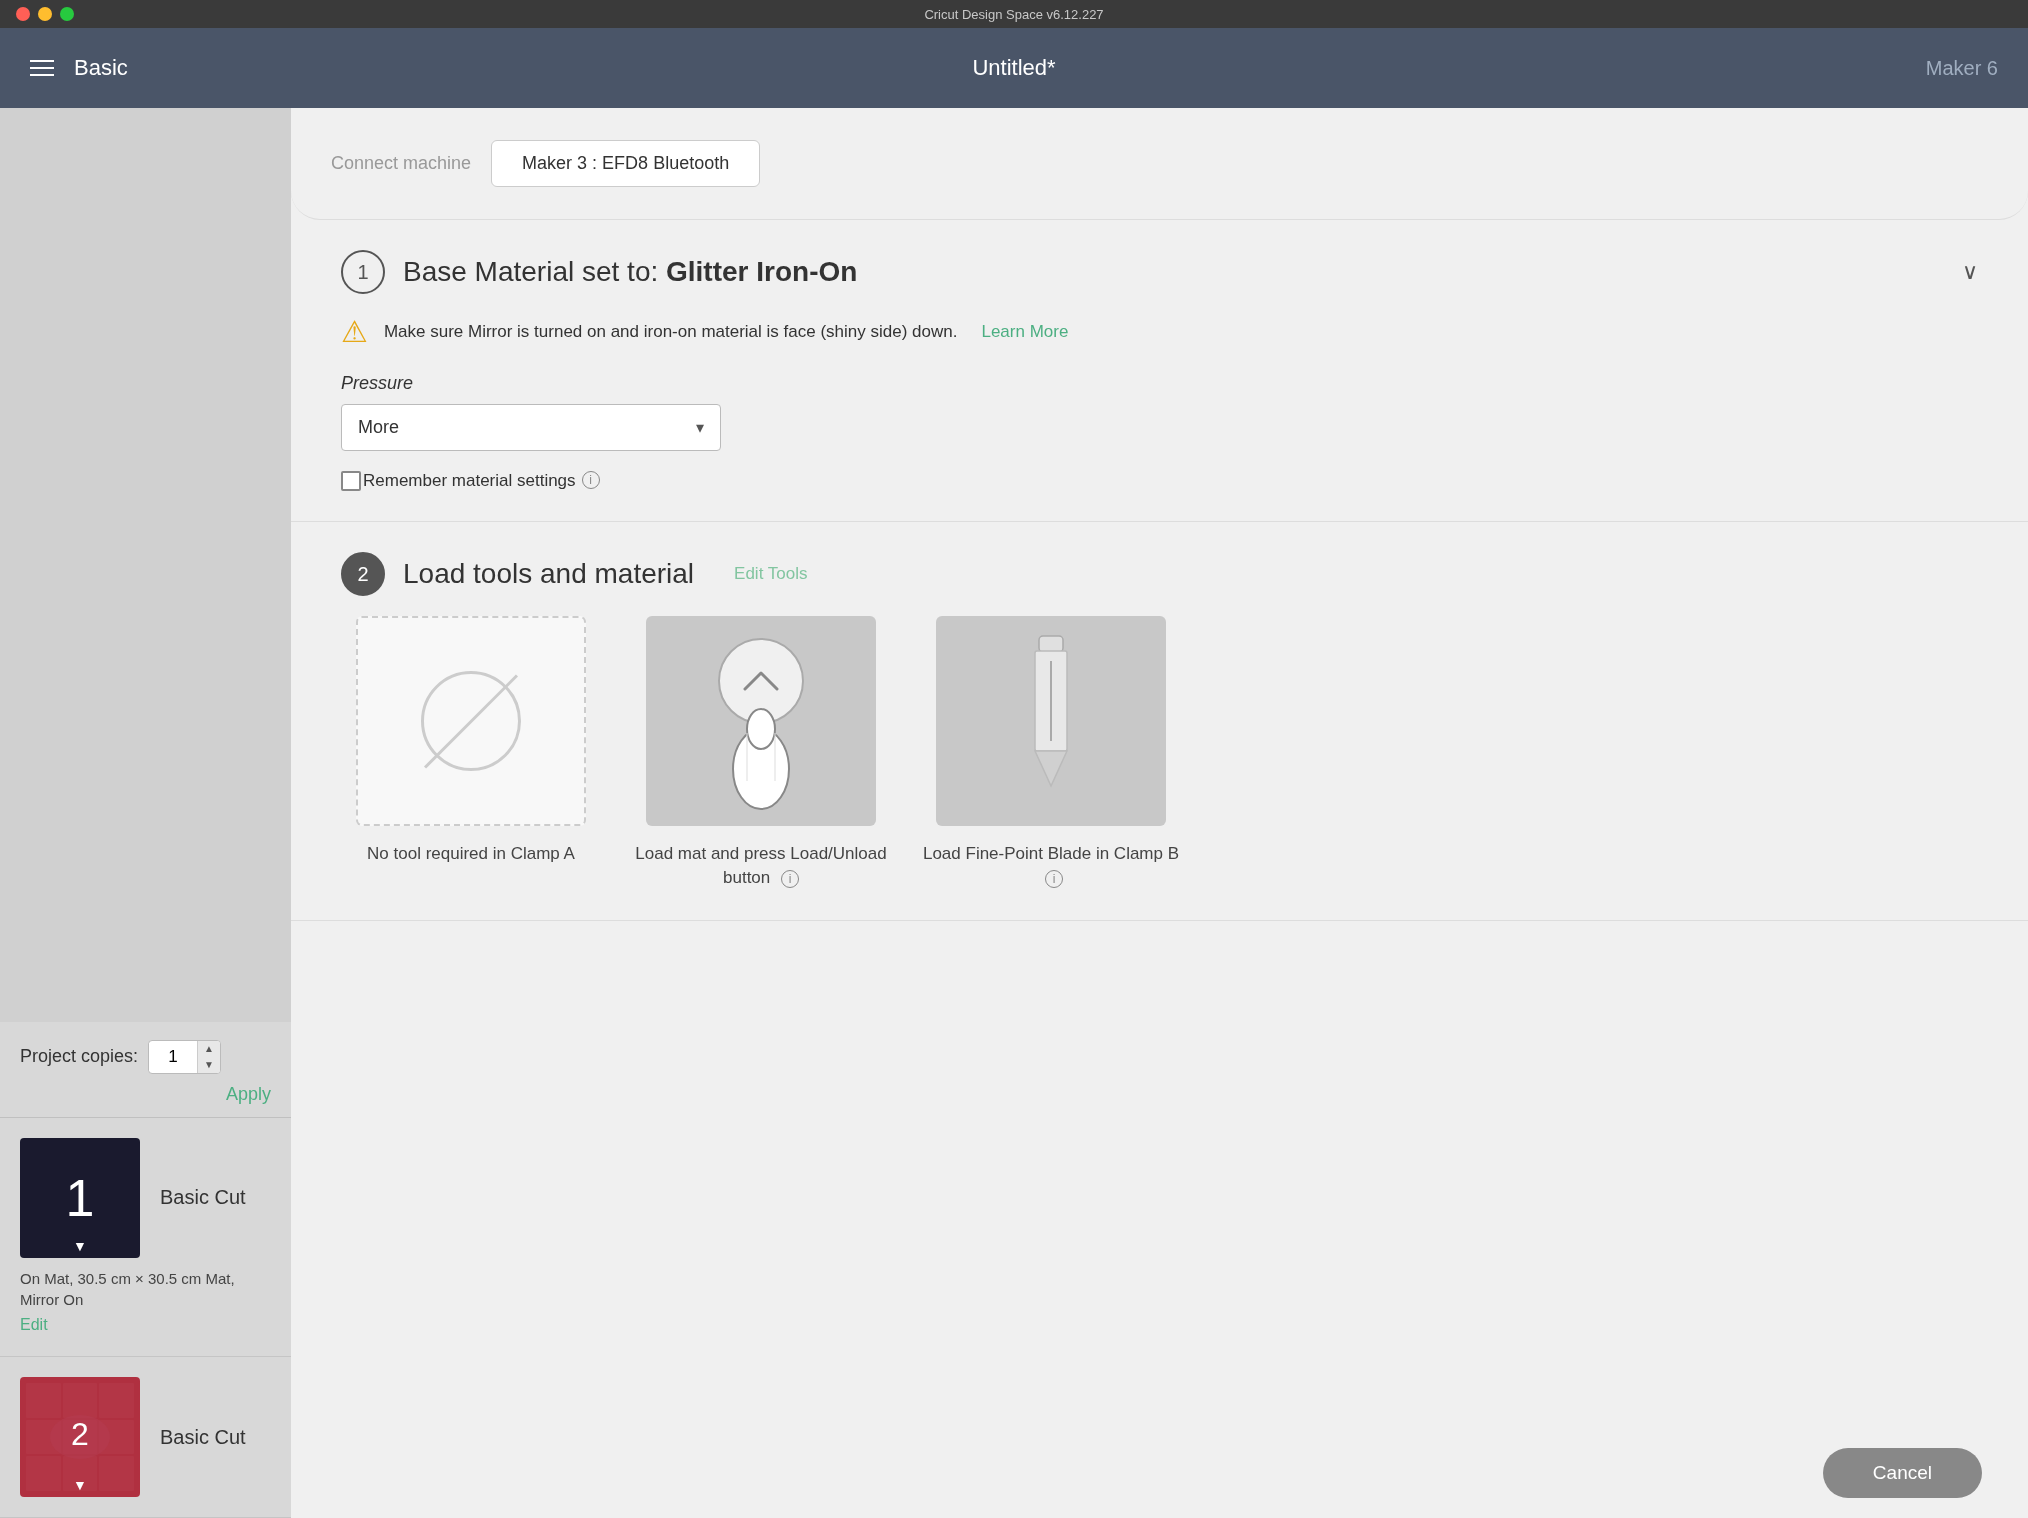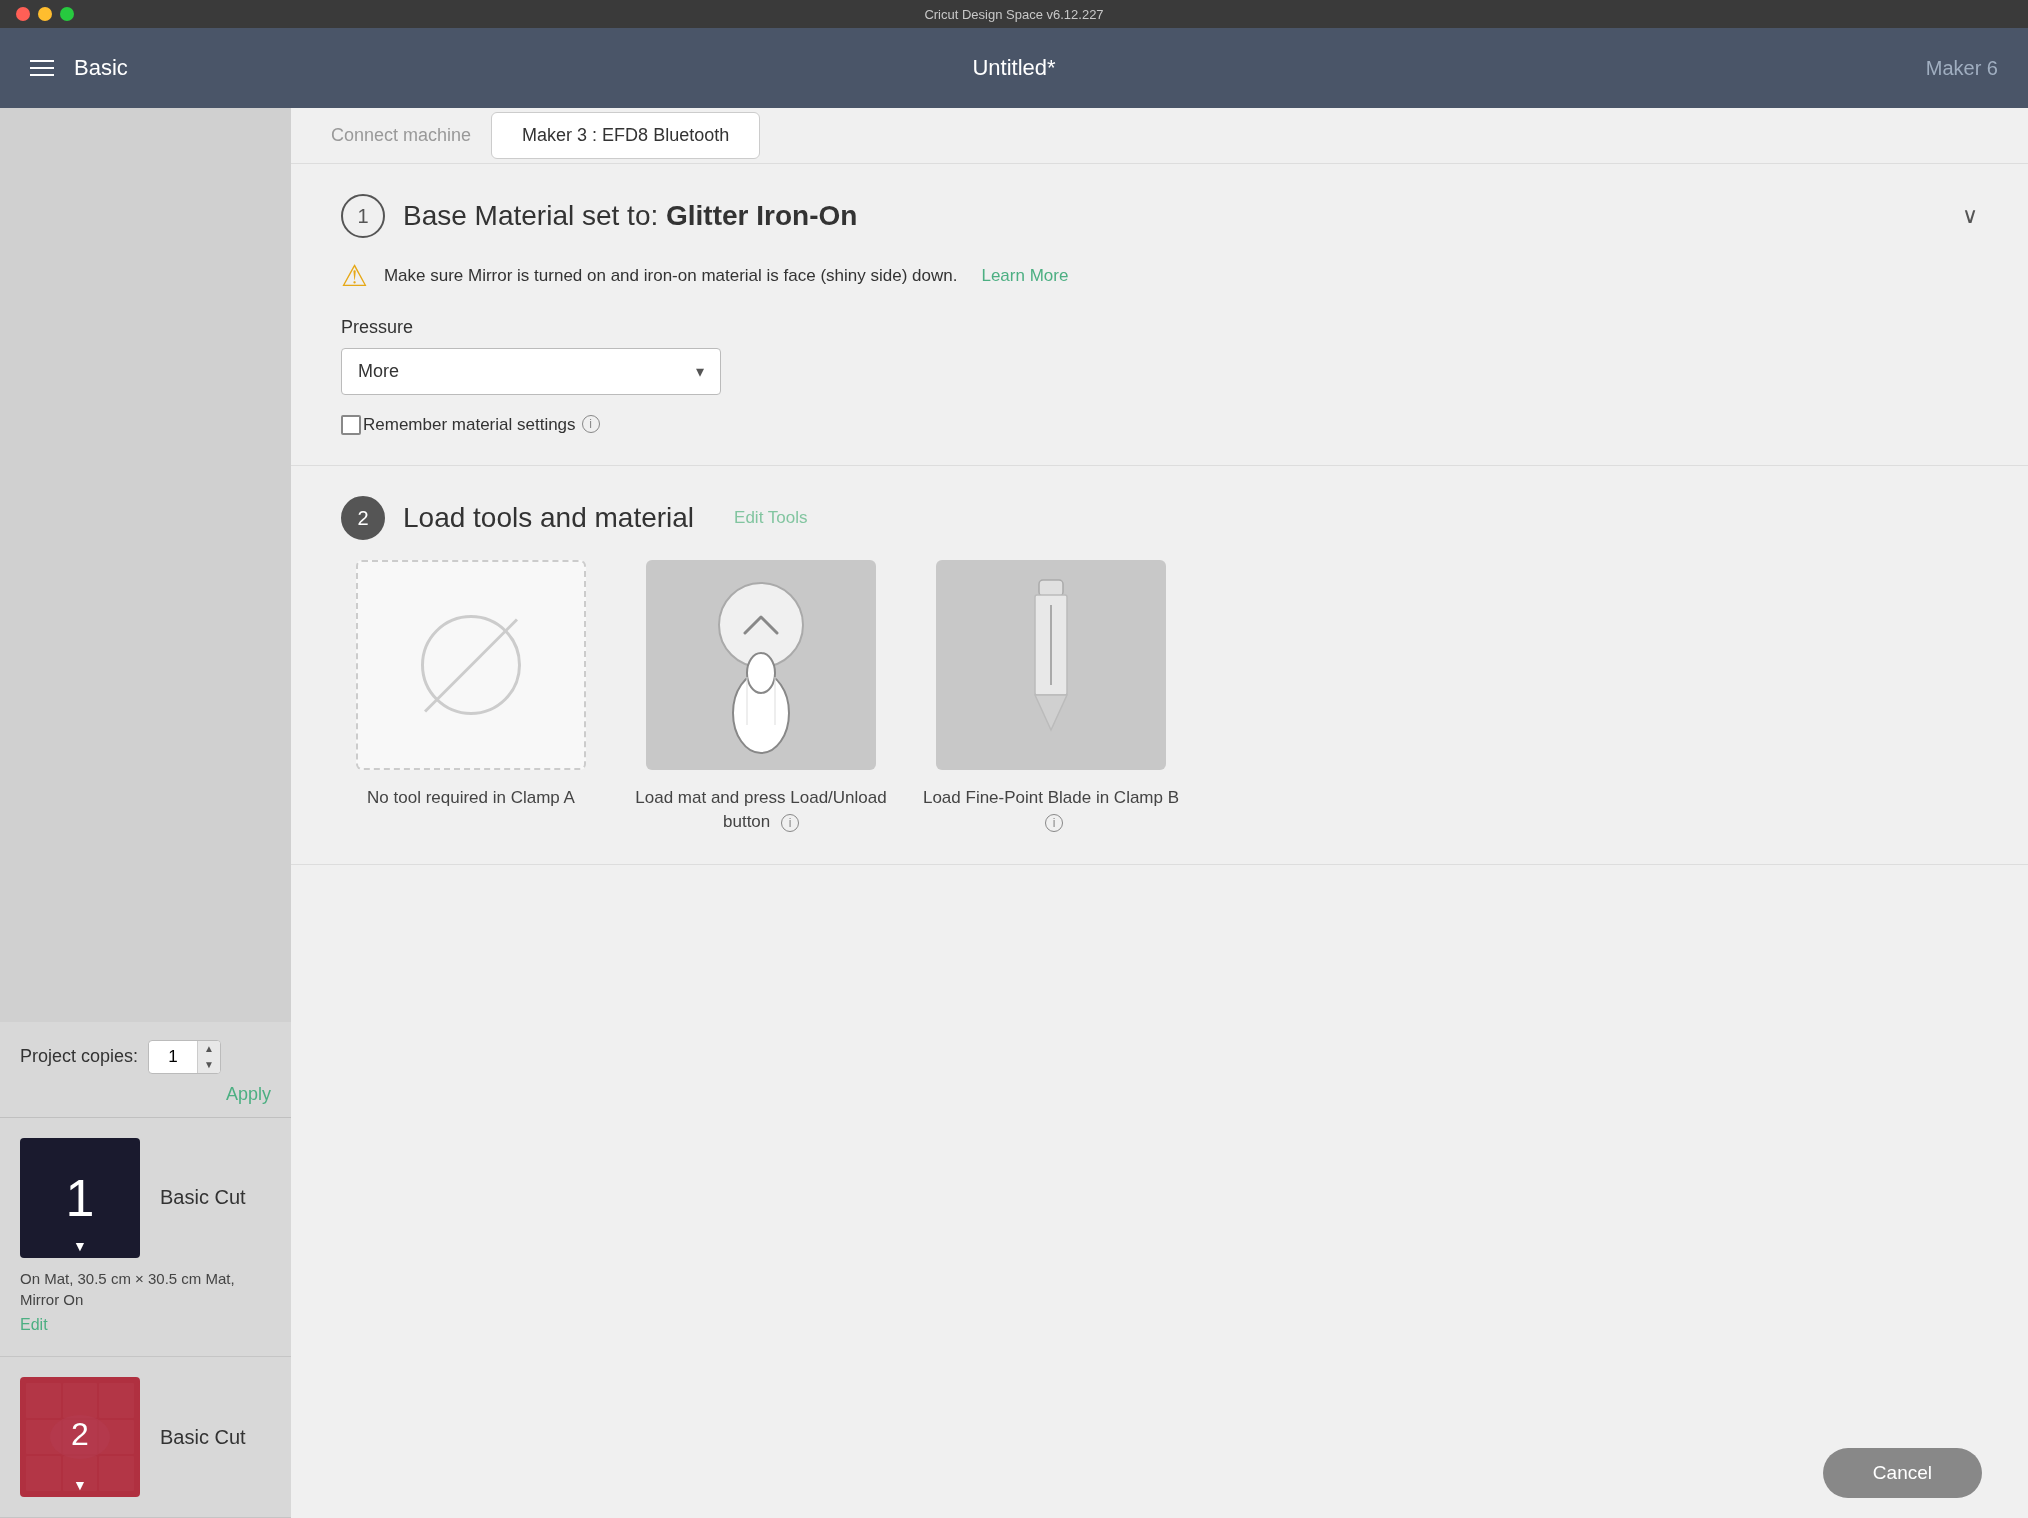--- a/index.html
+++ b/index.html
@@ -151,25 +151,26 @@
       flex: 1;
       background: #f0f0f0;
       display: flex;
       flex-direction: column;
       overflow-y: auto;
     }
 
     
     .connect-bar {
       background: #f0f0f0;
-      padding: 4px 40px;
+      padding: 32px 40px;
       display: flex;
       align-items: center;
       gap: 20px;
       border-bottom: 1px solid #ddd;
+      border-radius: 29px;
     }
     .connect-label { color: #999; font-size: 18px; }
     .connect-btn {
       border: 1px solid #ccc;
       border-radius: 6px;
       background: white;
       padding: 12px 30px;
       font-size: 18px;
       color: #333;
       cursor: pointer;
@@ -217,21 +218,21 @@
     .warning-icon {
       font-size: 30px;
       color: #e6a817;
       flex-shrink: 0;
     }
     .warning-text { font-size: 17px; color: #333; }
     .learn-more-link { color: #4caf82; font-size: 17px; cursor: pointer; margin-left: 8px; }
 
     
     .pressure-section { margin-bottom: 20px; }
-    .pressure-label { font-size: 18px; color: #333; margin-bottom: 10px; }
+    .pressure-label { font-size: 18px; color: #333; margin-bottom: 10px; font-style: italic; }
     .pressure-select-wrap {
       display: flex;
       align-items: center;
       border: 1px solid #bbb;
       border-radius: 4px;
       background: white;
       width: 380px;
       padding: 12px 16px;
       cursor: pointer;
       position: relative;

